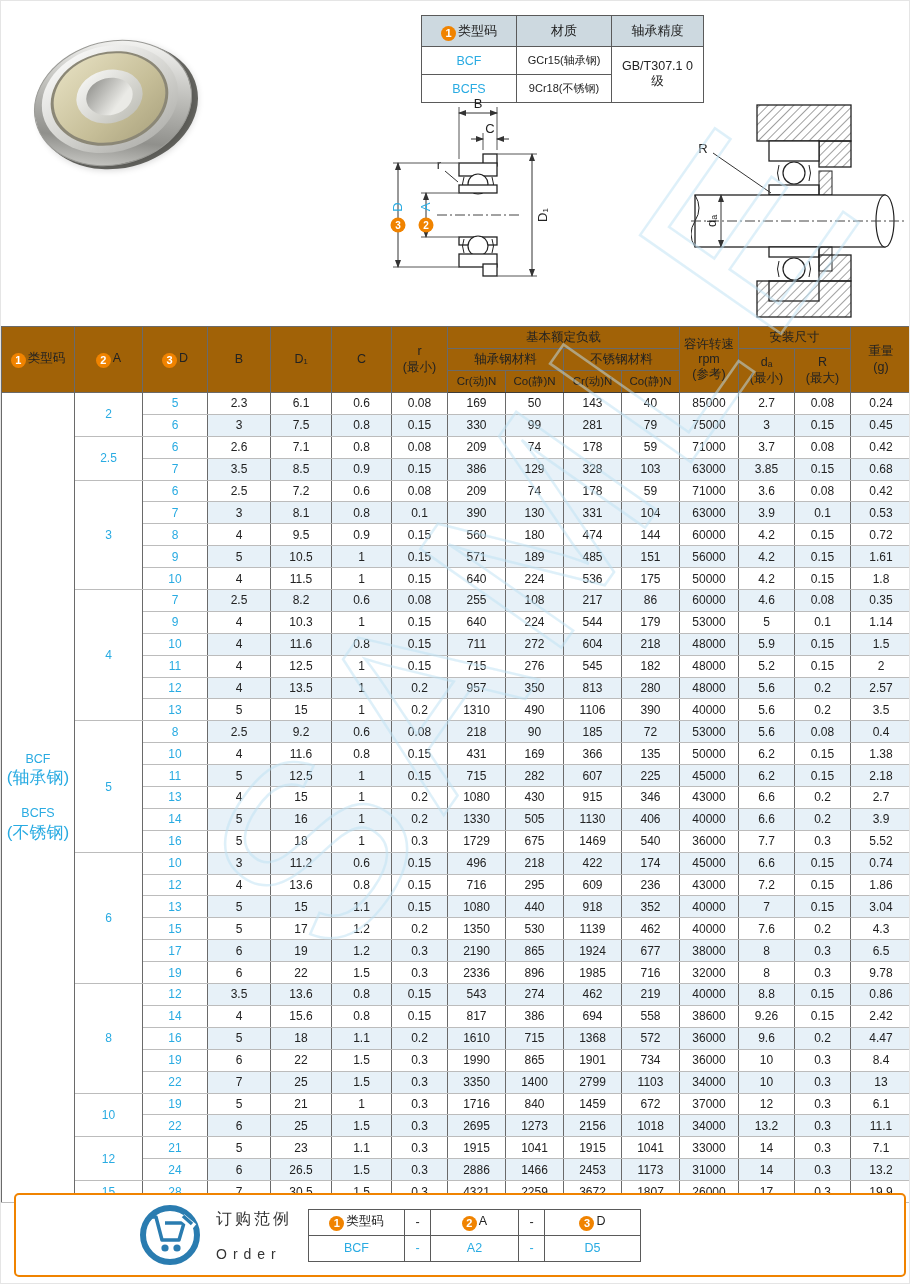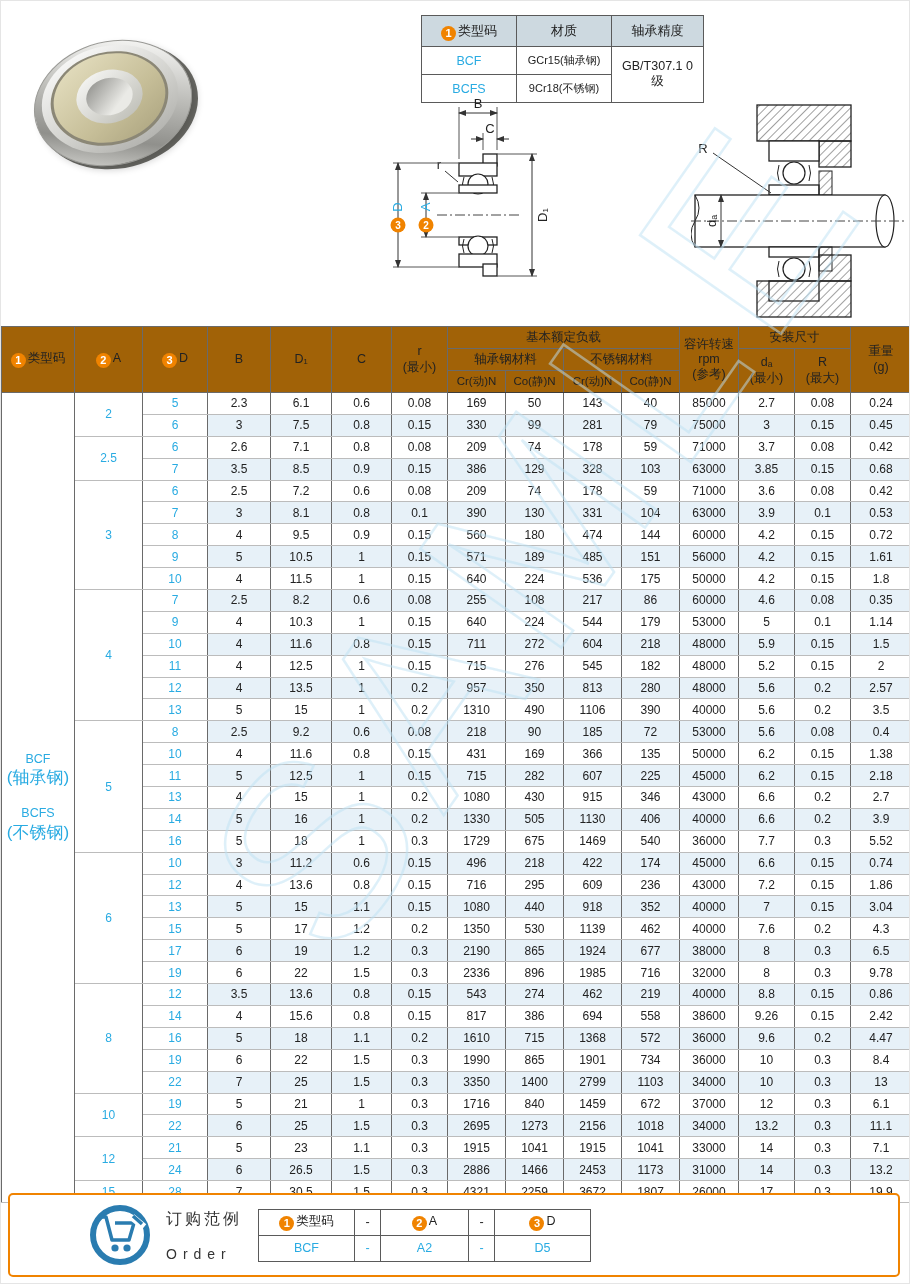--- a/index.html
+++ b/index.html
@@ -43,21 +43,21 @@
   .main .type-cell{color:#29abe2;font-size:12.5px;line-height:1.3;vertical-align:middle;background:#fff;}
   .main .type-cell .tc-sub{font-size:17px;}
   .main .a-cell,.main .d-cell{color:#29abe2;background:#fff;}
   .obadge{display:inline-block;width:15px;height:15px;line-height:15px;border-radius:50%;background:#f08300;color:#fff;font-size:11px;font-weight:bold;text-align:center;vertical-align:-2px;margin-right:2px;}
   .pinkbadge{display:inline-block;width:15px;height:15px;line-height:15px;border-radius:3px;background:#ee5f9e;color:#fff;font-size:11px;font-weight:bold;text-align:center;vertical-align:-2px;margin-right:1px;}
 
   
   .watermark{position:absolute;left:0;top:120px;width:910px;height:1040px;pointer-events:none;opacity:.5;z-index:40;}
 
   
-  .order-box{position:absolute;left:7px;top:1192px;width:892px;height:84px;border:2px solid #f08300;border-radius:5px;background:#fff;display:flex;align-items:center;box-sizing:border-box;}
+  .order-box{position:absolute;left:13px;top:1192px;width:892px;height:84px;border:2px solid #f08300;border-radius:5px;background:#fff;display:flex;align-items:center;box-sizing:border-box;padding-left:44px;}
   .order-icon{margin-left:78px;width:64px;height:64px;flex:none;}
   .order-title{margin-left:14px;flex:none;}
   .order-title .cn{font-size:16px;letter-spacing:3px;color:#333;}
   .order-title .en{font-size:14px;letter-spacing:6px;color:#333;margin-top:16px;}
   .order-right{margin-left:16px;}
   .order-table{border-collapse:collapse;table-layout:fixed;border:1.5px solid #3c3c3c;font-size:12.5px;}
   .order-table th,.order-table td{border:1px solid #5a5a5a;text-align:center;padding:0;}
   .order-table th{height:25px;font-weight:normal;background:#fff;}
   .order-table td{height:25px;}
   .order-note{margin-top:3px;font-size:12.5px;color:#333;}

